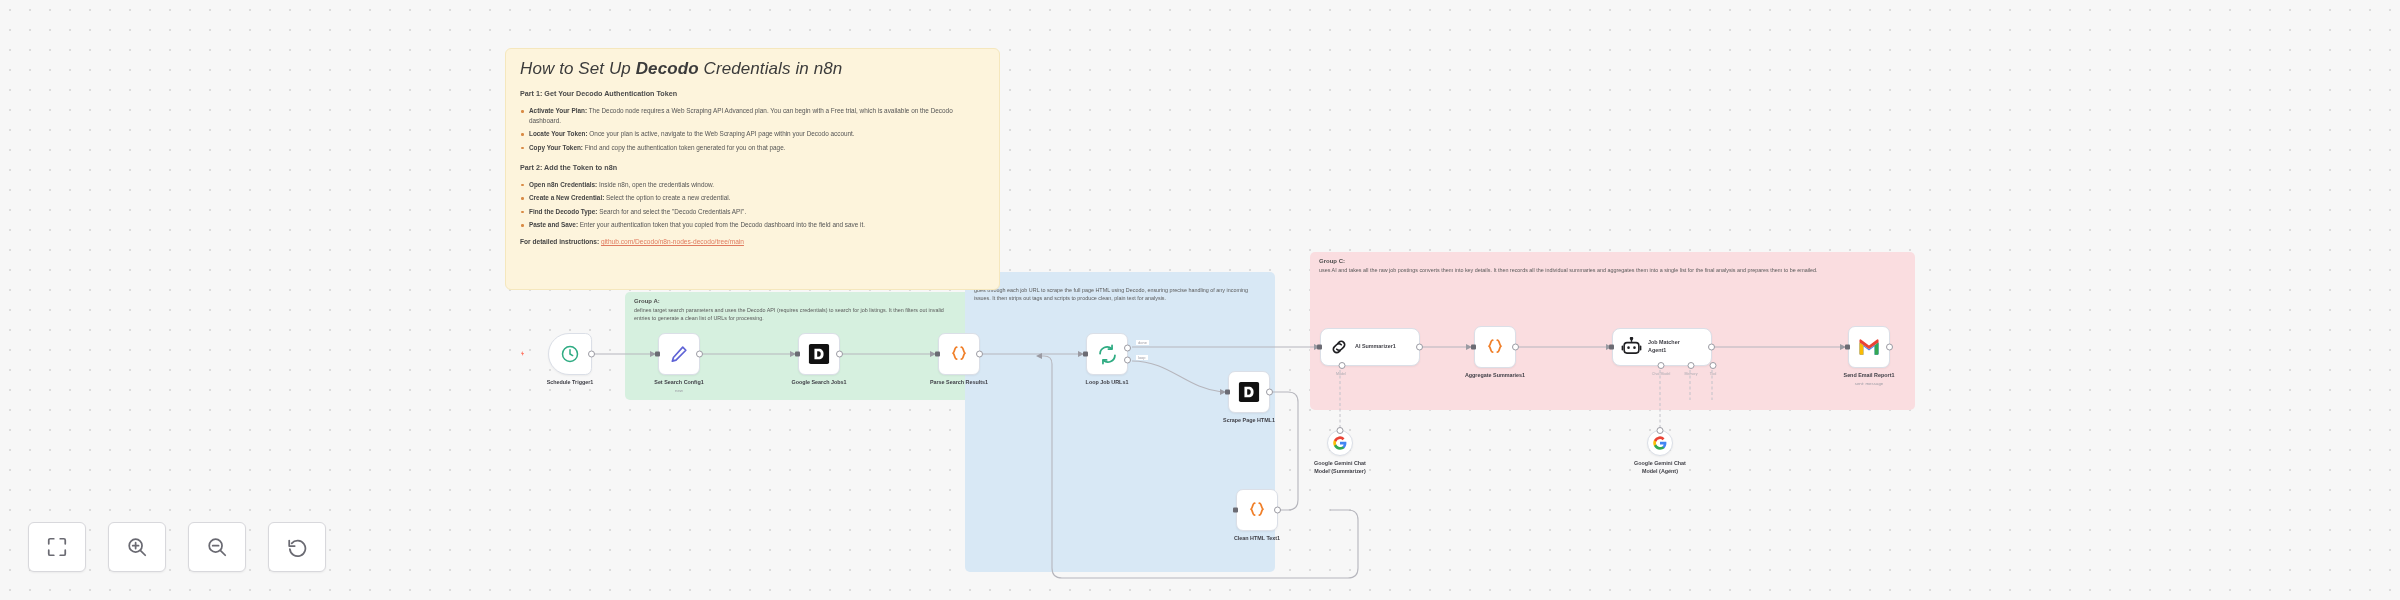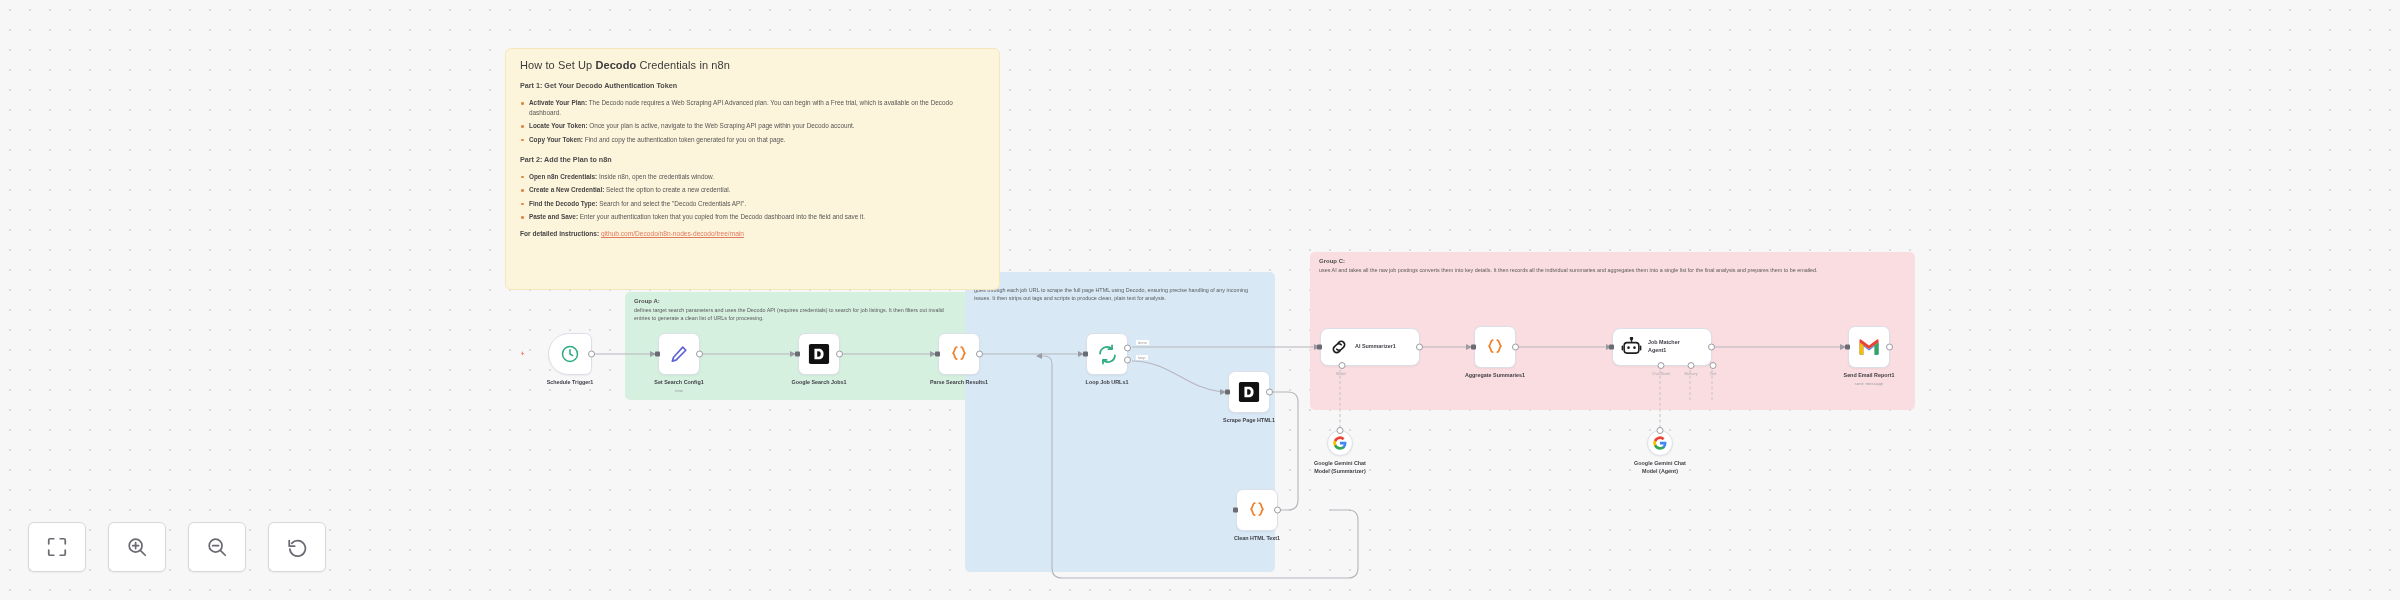--- a/index.html
+++ b/index.html
@@ -29,24 +29,25 @@
     border: 1px solid #f5e7bd;
   }
   .note-group {
     border-radius: 5px;
   }
   .note-green  { background: #d6f0df; }
   .note-blue   { background: #d8e8f5; }
   .note-pink   { background: #fadde0; }
 
   .note h1 {
-    font-size: 11px;
+    font-size: 17px;
     font-weight: 400;
     color: #3b3b3b;
     letter-spacing: .1px;
+    font-style: italic;
   }
   .note h1 b { font-weight: 700; }
   .note h2 {
     font-size: 7.2px;
     font-weight: 700;
     color: #4a4a4a;
     margin: 10px 0 8px 0;
   }
   .note ul { list-style: none; margin: 0 0 8px 0; }
   .note li {
@@ -244,21 +245,21 @@
   <div class="note note-yellow" style="left:505px; top:48px; width:495px; height:242px;">
     <h1>
       <span>How to Set Up </span><b>Decodo</b><span> Credentials in n8n</span>
     </h1>
     <h2>Part 1: Get Your Decodo Authentication Token</h2>
     <ul>
       <li><b>Activate Your Plan:</b><span> The Decodo node requires a Web Scraping API Advanced plan. You can begin with a Free trial, which is available on the Decodo dashboard.</span></li>
       <li><b>Locate Your Token:</b><span> Once your plan is active, navigate to the Web Scraping API page within your Decodo account.</span></li>
       <li><b>Copy Your Token:</b><span> Find and copy the authentication token generated for you on that page.</span></li>
     </ul>
-    <h2>Part 2: Add the Plan to n8n</h2>
+    <h2>Part 2: Add the Token to n8n</h2>
     <ul>
       <li><b>Open n8n Credentials:</b><span> Inside n8n, open the credentials window.</span></li>
       <li><b>Create a New Credential:</b><span> Select the option to create a new credential.</span></li>
       <li><b>Find the Decodo Type:</b><span> Search for and select the "Decodo Credentials API".</span></li>
       <li><b>Paste and Save:</b><span> Enter your authentication token that you copied from the Decodo dashboard into the field and save it.</span></li>
     </ul>
     <div class="footer">
       <span>For detailed instructions:</span>
       <span class="lnk">github.com/Decodo/n8n-nodes-decodo/tree/main</span>
     </div>

